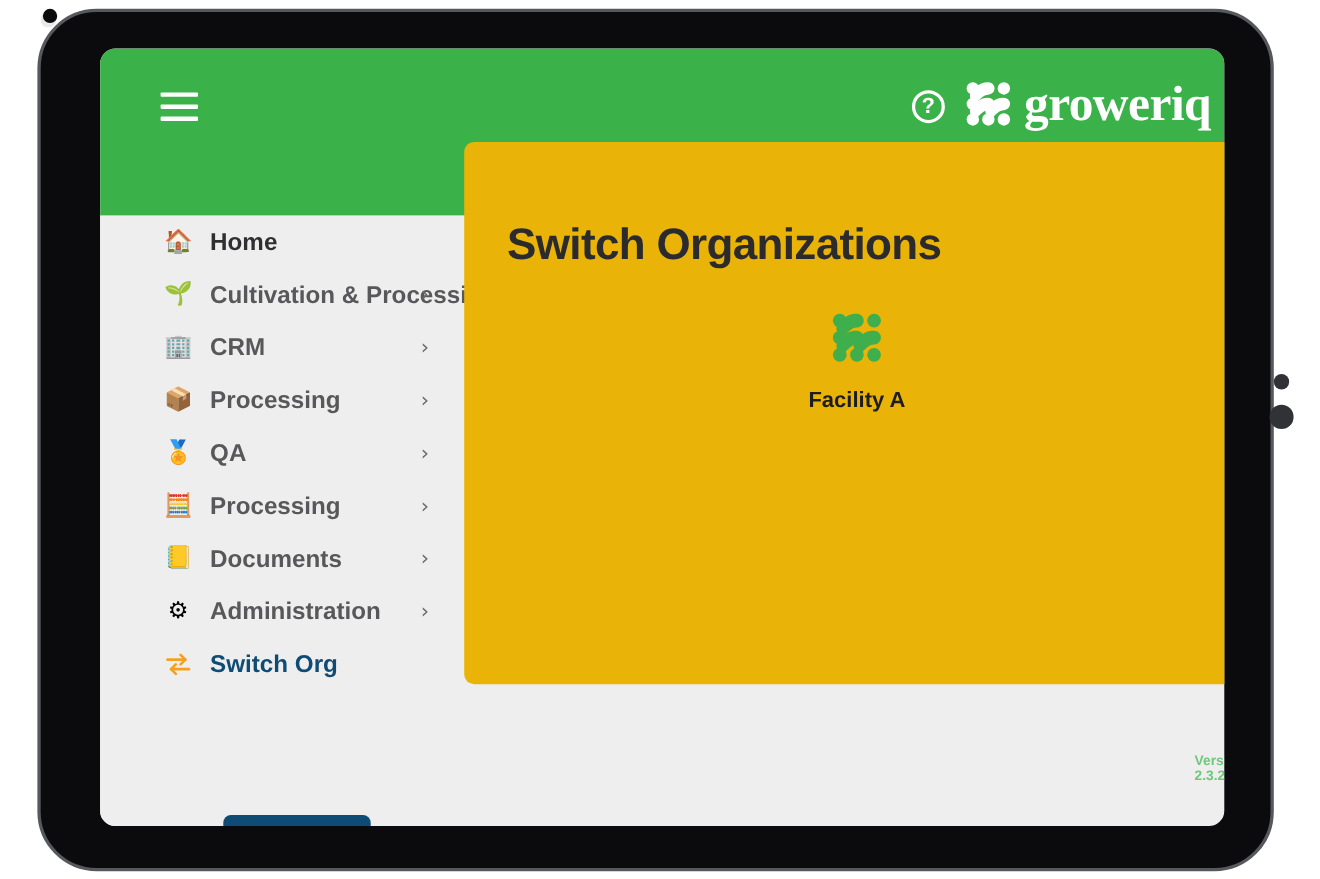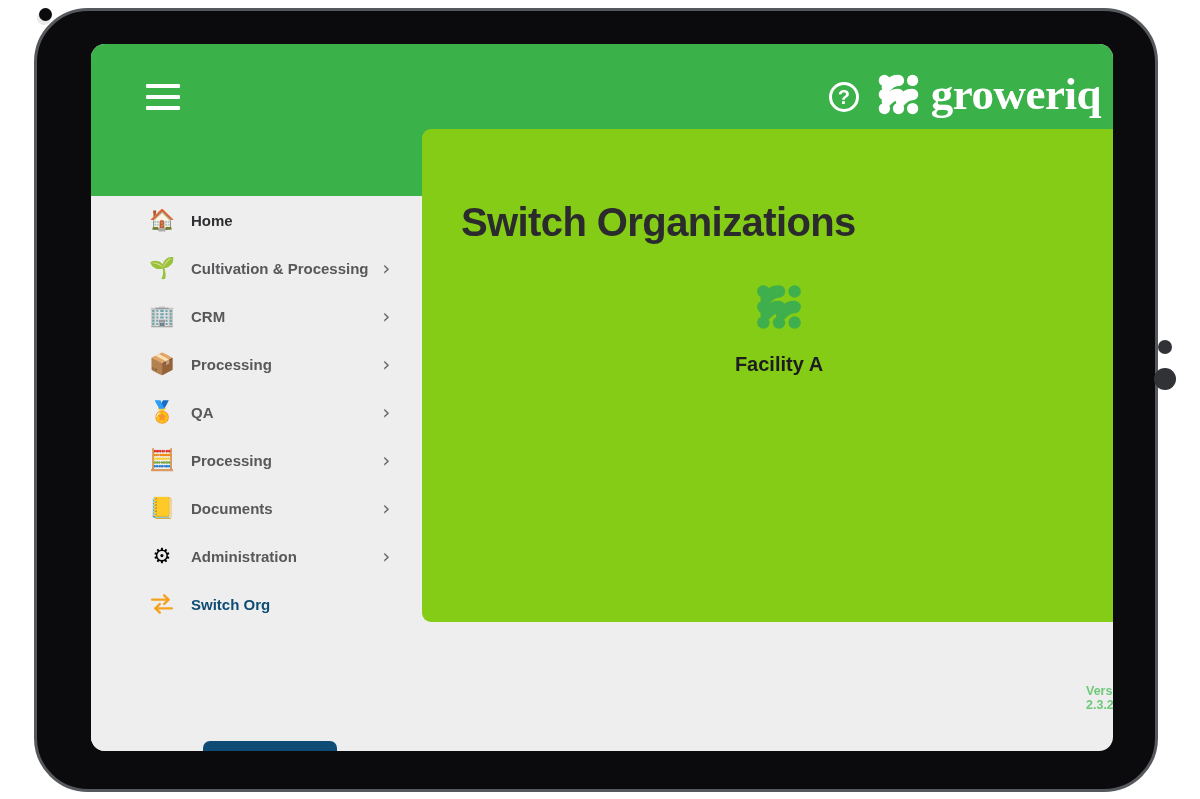--- a/index.html
+++ b/index.html
@@ -105,21 +105,21 @@
     cursor: pointer;
   }
   .nav-icon {
     position: absolute; left: 58px;
     width: 26px; height: 26px;
     font-size: 21px; line-height: 26px;
     text-align: center;
   }
   .nav-label {
     margin-left: 42px;
-    font-size: 15px;
+    font-size: 22px;
     font-weight: bold;
     color: #58585a;
     white-space: nowrap;
   }
   .nav-item.active .nav-label { color: #0f4c75; }
   .nav-item.home .nav-label { color: #2f2f31; }
   .nav-chevron {
     position: absolute; right: 33px;
     color: #6b6b6d; font-size: 19px; line-height: 1;
     font-family: "DejaVu Sans", sans-serif;
@@ -137,21 +137,21 @@
     font-size: 16px; font-weight: bold;
     display: flex; align-items: center; justify-content: center; gap: 9px;
     cursor: pointer;
   }
 
   
   #content-card {
     position: absolute;
     left: 331px; top: 85px;
     width: 714px; height: 493px;
-    background: #84cc16;
+    background: #eab308;
     border-radius: 9px;
   }
   #page-title {
     position: absolute;
     left: 39px; top: 71px;
     font-size: 40px;
     font-weight: bold;
     color: #2b2b2d;
     letter-spacing: -0.6px;
   }

